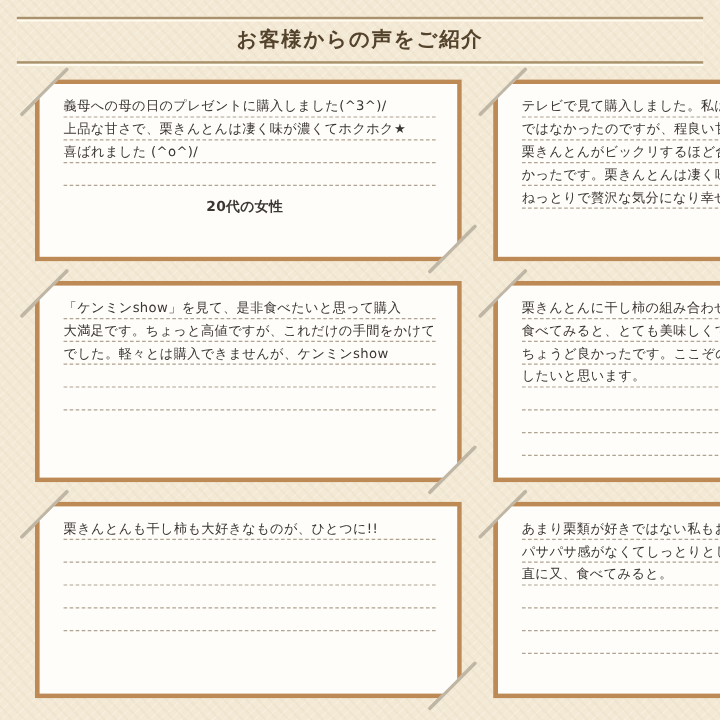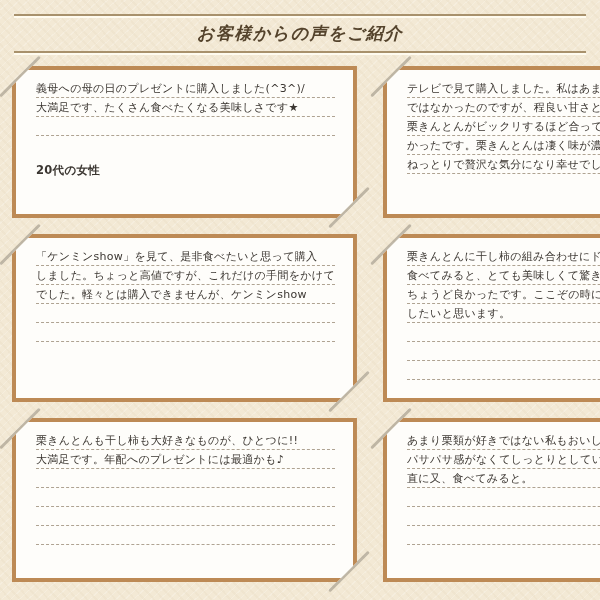--- a/index.html
+++ b/index.html
@@ -18,35 +18,34 @@
   }
 
   
   .header {
     margin: 14px 14px 0 14px;
     border-top: 2px solid var(--rule-line, #a8916c);
     border-bottom: 2px solid var(--rule-line, #a8916c);
     box-shadow: inset 0 2px 0 rgba(255,252,240,.95), 0 2px 0 rgba(255,252,240,.95);
     padding: 6px 0 7px 0;
     text-align: center;
-    font-style: italic;
   }
   .header h1 {
     margin: 0;
     font-size: 17px;
     font-weight: bold;
     letter-spacing: 1.5px;
     color: var(--title-text, #54432c);
     line-height: 22px;
   }
 
   
   .grid {
     margin-top: 13px;
-    padding: 0 20px 0 12px;
+    padding: 0 20px 0 29px;
     display: grid;
     grid-template-columns: 1fr 1fr;
     grid-template-rows: 152px 168px 164px;
     column-gap: 26px;
     row-gap: 16px;
   }
   .card-cell {
     position: relative;
   }
   
@@ -87,23 +86,23 @@
     font-size: 11px;
     line-height: 15px;
     padding-bottom: 1px;
     color: var(--review-text, #3b3631);
     letter-spacing: 0.3px;
     white-space: nowrap;
     overflow: hidden;
   }
   .line.attr {
     border-bottom: none;
-    justify-content: flex-start;
+    justify-content: center;
     height: 21px;
-    margin-top: 22px;
+    margin-top: 5px;
     padding-right: 8px;
   }
   .line.attr span {
     font-size: 11.5px;
     font-weight: bold;
   }
 </style>
 </head>
 <body>
 
@@ -114,21 +113,24 @@
 <div class="grid">
   <div class="card-cell">
     <span class="streak streak-tl"></span>
     <span class="streak streak-br"></span>
     <div class="card">
         <div class="lines">
           <div class="line text">
             <span>義母への母の日のプレゼントに購入しました(^3^)/</span>
           </div>
           <div class="line text">
-            <span>大満足です、たくさん食べたくなる美味しさです★</span>
+            <span>上品な甘さで、栗きんとんは凄く味が濃くてホクホク★</span>
+          </div>
+          <div class="line text">
+            <span>喜ばれました (^o^)/</span>
           </div>
           <div class="line empty"></div>
           <div class="line attr">
             <span>20代の女性</span>
           </div>
         </div>
       </div>
   </div>
   <div class="card-cell">
     <span class="streak streak-tl"></span>
@@ -155,21 +157,21 @@
   </div>
   <div class="card-cell">
     <span class="streak streak-tl"></span>
     <span class="streak streak-br"></span>
     <div class="card">
         <div class="lines">
           <div class="line text">
             <span>「ケンミンshow」を見て、是非食べたいと思って購入</span>
           </div>
           <div class="line text">
-            <span>しました。ちょっと高値ですが、これだけの手間をかけて</span>
+            <span>大満足です。ちょっと高値ですが、これだけの手間をかけて</span>
           </div>
           <div class="line text">
             <span>でした。軽々とは購入できませんが、ケンミンshow</span>
           </div>
           <div class="line empty"></div>
           <div class="line empty"></div>
         </div>
       </div>
   </div>
   <div class="card-cell">
@@ -196,23 +198,20 @@
       </div>
   </div>
   <div class="card-cell">
     <span class="streak streak-tl"></span>
     <span class="streak streak-br"></span>
     <div class="card">
         <div class="lines">
           <div class="line text">
             <span>栗きんとんも干し柿も大好きなものが、ひとつに!!</span>
           </div>
-          <div class="line text">
-            <span>大満足です。年配へのプレゼントには最適かも♪</span>
-          </div>
           <div class="line empty"></div>
           <div class="line empty"></div>
           <div class="line empty"></div>
           <div class="line empty"></div>
         </div>
       </div>
   </div>
   <div class="card-cell">
     <span class="streak streak-tl"></span>
 

